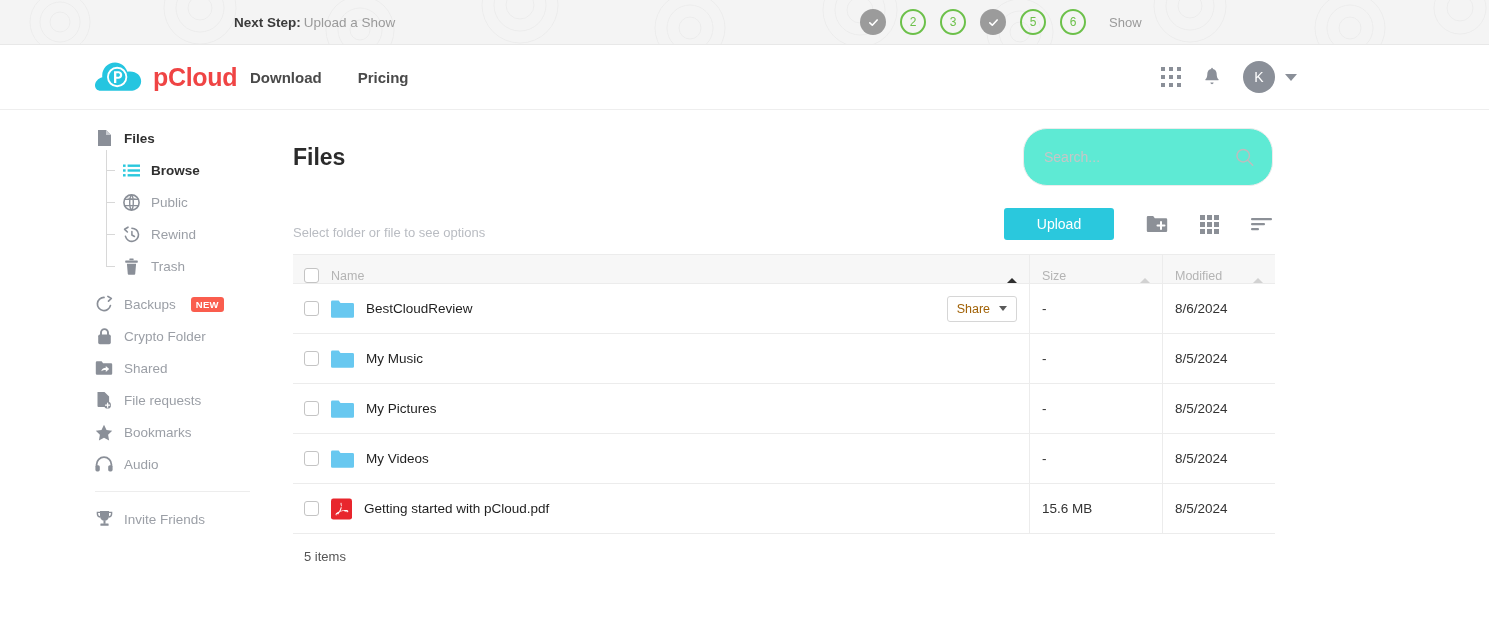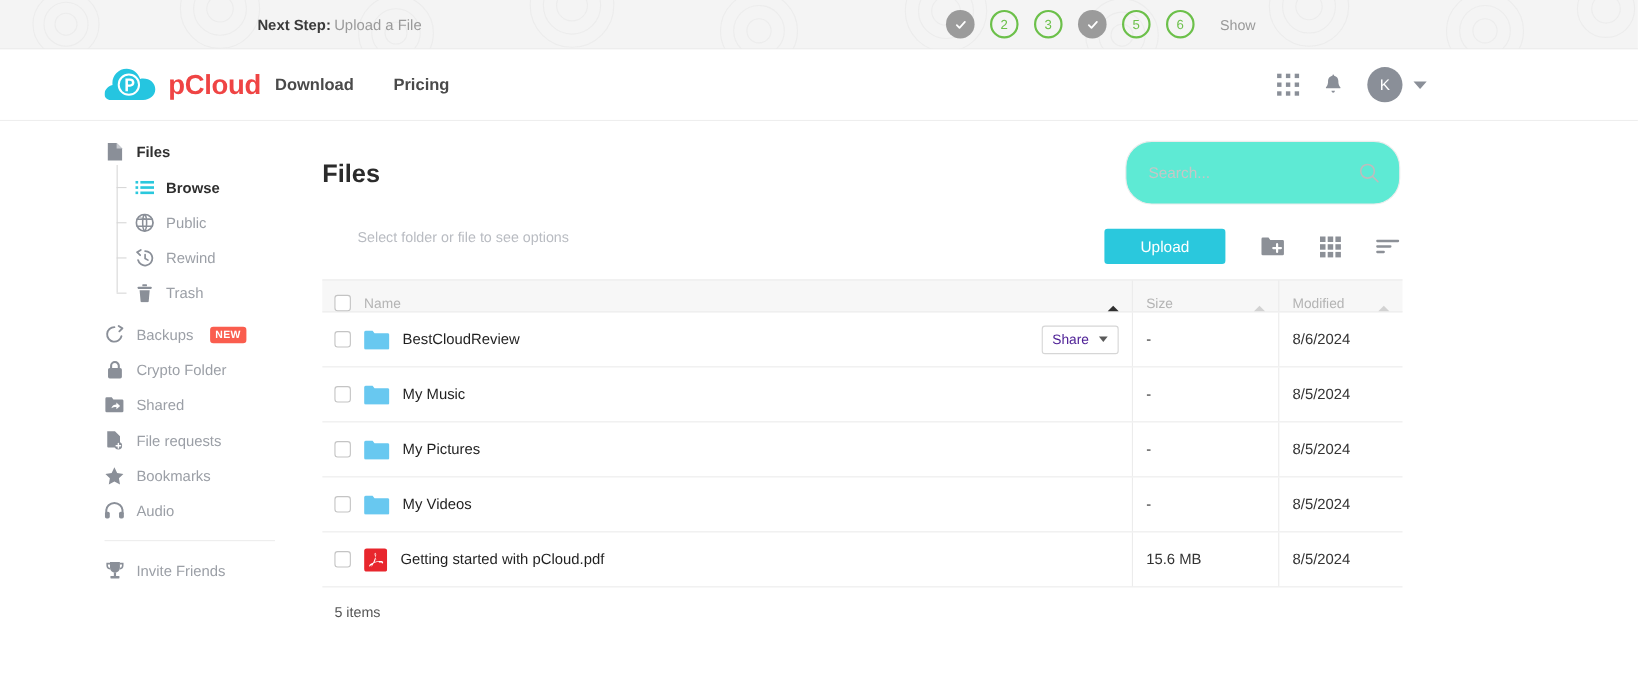--- a/index.html
+++ b/index.html
@@ -141,23 +141,22 @@
     display: flex; align-items: center; padding: 0 18px; gap: 8px;
     background: #5eead4;
   }
   .search-input {
     border: 0; outline: 0; flex: 1; font-size: 14px; color: #6b6b6b;
     font-family: inherit; background: transparent;
   }
   .search-input::placeholder { color: #c6c6c6; }
 
   .toolbar {
-    display: flex; align-items: flex-start; justify-content: space-between;
+    display: flex; align-items: flex-end; justify-content: space-between;
     padding: 22px 216px 0 0;
-    margin-left: 32px;
   }
   .toolbar-hint { font-size: 13px; color: #b9bcc2; }
   .toolbar-actions { display: flex; align-items: center; gap: 32px; }
   .btn-upload {
     background: #2ac8dd; color: #fff; border: 0; border-radius: 3px;
     width: 110px; height: 32px; font-size: 14px; font-family: inherit;
     cursor: pointer;
   }
   .tool-icon { cursor: pointer; display: flex; align-items: center; }
   .grid-icon { display: grid; grid-template-columns: repeat(3, 5px); gap: 2px; }
@@ -183,21 +182,21 @@
     border-bottom: 1px solid #ececec; font-size: 13.5px;
   }
   .cell-name { flex: 1; display: flex; align-items: center; padding-left: 11px; gap: 12px; border-right: 1px solid #ececec; height: 100%; }
   .cell-size { width: 133px; padding-left: 12px; border-right: 1px solid #ececec; height: 100%; display: flex; align-items: center; color: #333; }
   .cell-mod  { width: 112px; padding-left: 12px; height: 100%; display: flex; align-items: center; color: #333; }
   .file-label { color: #1f1f1f; }
   .file-label.bold { font-weight: normal; }
   .row-spacer { flex: 1; }
   .btn-share {
     border: 1px solid #d6d6d6; background: #fff; border-radius: 3px;
-    height: 26px; padding: 0 9px; font-size: 12.5px; color: #4c1d95;
+    height: 26px; padding: 0 9px; font-size: 12.5px; color: #a16207;
     display: flex; align-items: center; gap: 9px; cursor: pointer;
     font-family: inherit; margin-right: 12px;
   }
   .share-caret { width: 0; height: 0; border-left: 4.5px solid transparent; border-right: 4.5px solid transparent; border-top: 5px solid #5a5a5a; }
 
   .cbox {
     width: 15px; height: 15px; border: 1px solid #c4c4c4; border-radius: 3px;
     background: #fff; flex-shrink: 0; cursor: pointer;
   }
   .folder-icon { width: 23px; height: 18px; flex-shrink: 0; }
@@ -236,21 +235,21 @@
         <circle cx="1190" cy="6" r="36"></circle>
       <circle cx="1350" cy="28" r="11"></circle>
         <circle cx="1350" cy="28" r="23"></circle>
         <circle cx="1350" cy="28" r="35"></circle>
       <circle cx="1460" cy="8" r="13"></circle>
         <circle cx="1460" cy="8" r="26"></circle>
     </g>
   </svg>
   <div class="onboard-inner">
     <div class="next-step">
-      <span class="ns-label">Next Step:</span><span class="ns-value">Upload a File</span>
+      <span class="ns-label">Next Step:</span><span class="ns-value">Upload a Show</span>
     </div>
 
     <div class="steps">
       <div class="step done">
         <svg class="chk" viewBox="0 0 16 16">
             <path d="M3.5 8.4l3 3 6-6.5" stroke="#fff" stroke-width="2" fill="none" stroke-linecap="round" stroke-linejoin="round"></path>
           </svg>
       </div>
       <div class="step todo">2</div>
       <div class="step todo">3</div>

